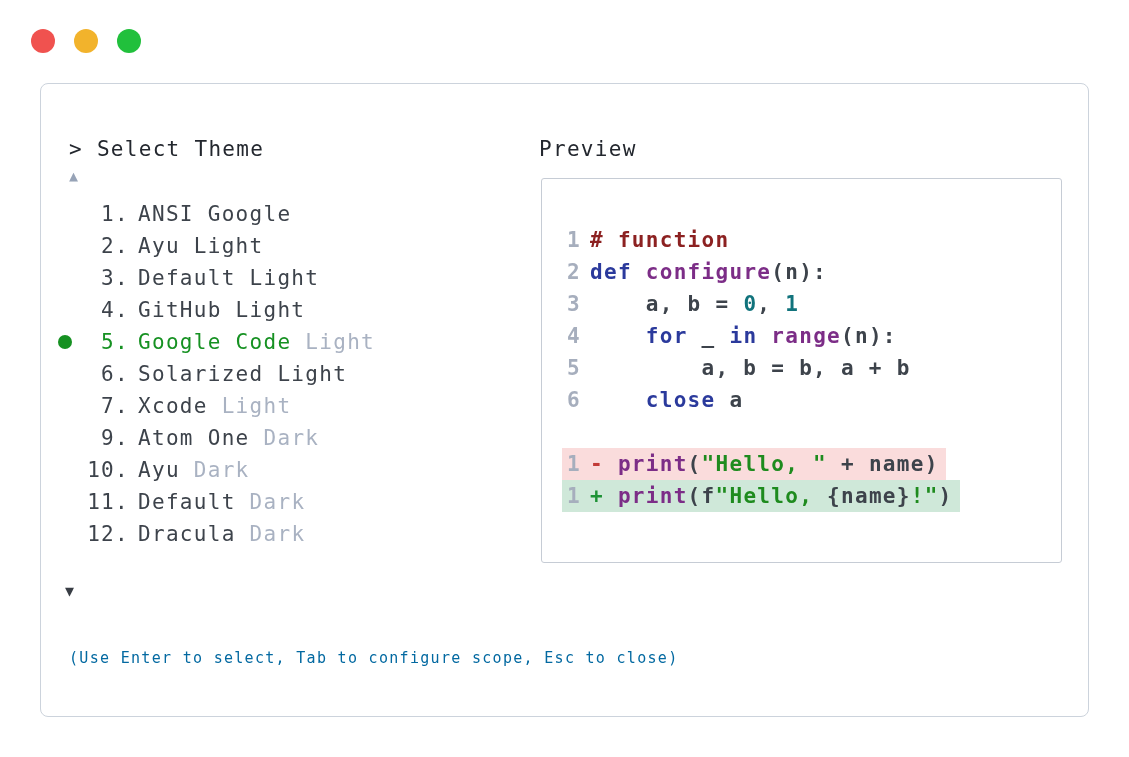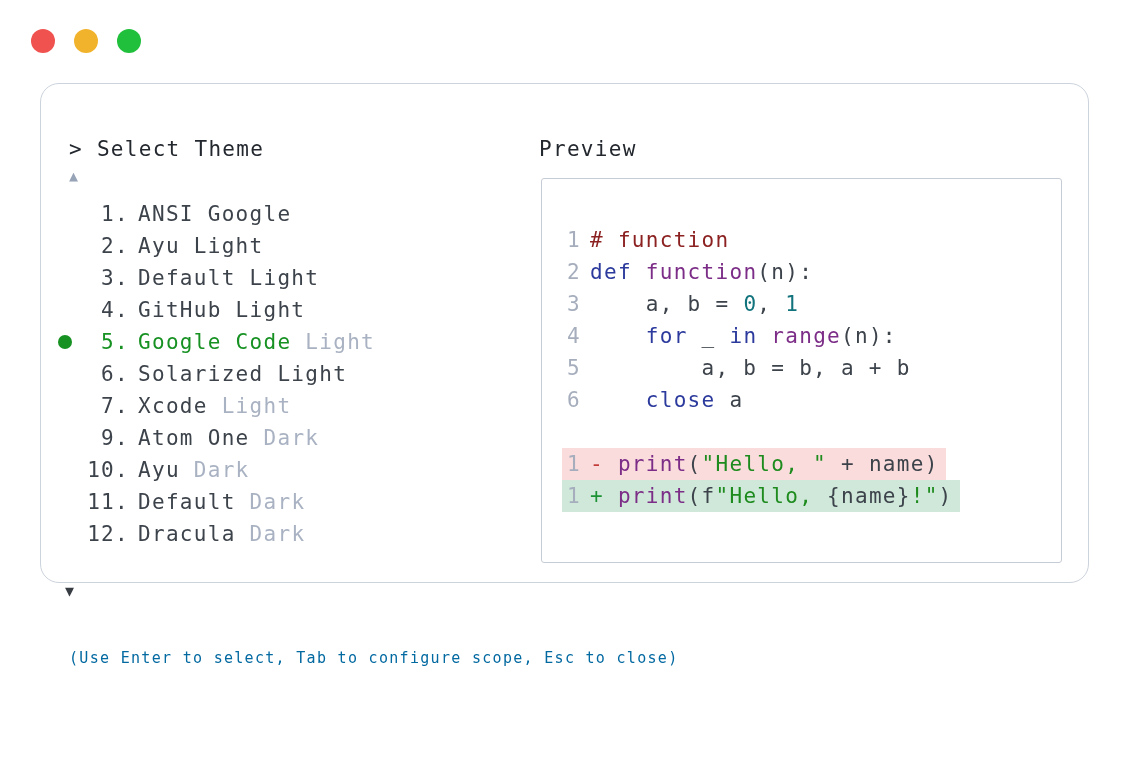--- a/index.html
+++ b/index.html
@@ -5,40 +5,40 @@
   * { margin:0; padding:0; box-sizing:border-box; }
   html,body { width:1129px; height:757px; background:#ffffff; overflow:hidden; }
   body { font-family:"DejaVu Sans Mono","Liberation Mono",monospace; letter-spacing:1.3px; }
 
   .traffic { position:absolute; left:31px; top:29px; display:flex; gap:19px; }
   .dot { width:24px; height:24px; border-radius:50%; }
   .dot.red { background:#f0524f; }
   .dot.yellow { background:#f2b32c; }
   .dot.green { background:#21c03c; }
 
-  .card { position:absolute; left:40px; top:83px; width:1049px; height:500px;
-          background:#ffffff; border:1.5px solid #ccd3dc; border-radius:19px; }
+  .card { position:absolute; left:40px; top:83px; width:1049px; height:634px;
+          background:#ffffff; border:1.5px solid #ccd3dc; border-radius:8px; }
 
   .prompt { position:absolute; left:28px; top:49px; font-size:21px; color:#23272e; line-height:32px; white-space:pre; }
   .scroll-up { position:absolute; left:28px; top:76px; font-size:15px; color:#97a3b7; line-height:32px; }
   .scroll-down { position:absolute; left:24px; top:491px; font-size:15px; color:#383d44; line-height:32px; }
 
   .theme-list { position:absolute; left:0; top:114px; width:480px; font-size:21px; color:#3d434b; }
   .theme-row { position:relative; height:32px; line-height:32px; white-space:pre; cursor:default; }
   .theme-row .bullet { position:absolute; left:17px; top:9px; width:14px; height:14px; border-radius:50%; background:#169122; }
   .theme-row .num { display:inline-block; width:42px; margin-left:46px; text-align:right; }
   .theme-row .name { margin-left:9px; }
   .theme-row .variant { color:#a9b2c2; }
   .theme-row.selected .num, .theme-row.selected .name { color:#169122; }
 
   .footer-hint { position:absolute; left:28px; top:558px; font-size:15px; line-height:32px; color:#0369a1; white-space:pre; }
 
   .preview-label { position:absolute; left:498px; top:49px; font-size:21px; line-height:32px; color:#23272e; }
   .preview-box { position:absolute; left:500px; top:94px; width:521px; height:385px;
-                 background:#ffffff; border:1px solid #c6ccd5; border-radius:3px; overflow:hidden; }
+                 background:#ffffff; border:1px solid #c6ccd5; border-radius:3px; overflow:hidden;font-weight:bold; }
 
   .code-block { padding-top:45px; font-size:21px; line-height:32px; color:#3d434b; }
   .code-line { height:32px; white-space:pre; }
   .code-line .ln { display:inline-block; width:15px; margin-left:24px; margin-right:9px; text-align:right; color:#a6aebd; }
   .diff-group { margin-top:32px; }
   .line-bg { display:inline-block; margin-left:20px; padding-right:7px; height:32px; }
   .line-bg .ln { margin-left:4px; }
   .bg-removed { background:#fadcdc; }
   .bg-added { background:#cfe8d9; }
 
@@ -76,21 +76,21 @@
       <div class="theme-row"><span class="num">11.</span><span class="name">Default</span><span class="variant"> Dark</span></div>
       <div class="theme-row"><span class="num">12.</span><span class="name">Dracula</span><span class="variant"> Dark</span></div>
     </div>
   <div class="scroll-down">▼</div>
   <div class="footer-hint">(Use Enter to select, Tab to configure scope, Esc to close)</div>
 
   <div class="preview-label">Preview</div>
   <div class="preview-box">
     <div class="code-block">
         <div class="code-line"><span class="ln">1</span><span class="tok-com"># function</span></div>
-        <div class="code-line"><span class="ln">2</span><span class="tok-kw">def </span><span class="tok-typ">function</span><span class="tok-pln">(n):</span></div>
+        <div class="code-line"><span class="ln">2</span><span class="tok-kw">def </span><span class="tok-typ">configure</span><span class="tok-pln">(n):</span></div>
         <div class="code-line"><span class="ln">3</span><span class="tok-pln">    a, b = </span><span class="tok-lit">0</span><span class="tok-pln">, </span><span class="tok-lit">1</span></div>
         <div class="code-line"><span class="ln">4</span><span class="tok-kw">    for</span><span class="tok-pln"> _ </span><span class="tok-kw">in</span><span class="tok-pln"> </span><span class="tok-typ">range</span><span class="tok-pln">(n):</span></div>
         <div class="code-line"><span class="ln">5</span><span class="tok-pln">        a, b = b, a + b</span></div>
         <div class="code-line"><span class="ln">6</span><span class="tok-kw">    close</span><span class="tok-pln"> a</span></div>
         <div class="code-line diff-group"><span class="line-bg bg-removed"><span class="ln">1</span><span class="tok-minus">- </span><span class="tok-typ">print</span><span class="tok-pln">(</span><span class="tok-str">"Hello, "</span><span class="tok-pln"> + name)</span></span></div>
         <div class="code-line"><span class="line-bg bg-added"><span class="ln">1</span><span class="tok-plus">+ </span><span class="tok-typ">print</span><span class="tok-pln">(f</span><span class="tok-str">"Hello, </span><span class="tok-pln">{name}</span><span class="tok-str">!"</span><span class="tok-pln">)</span></span></div>
       </div>
   </div>
 </div>
 

